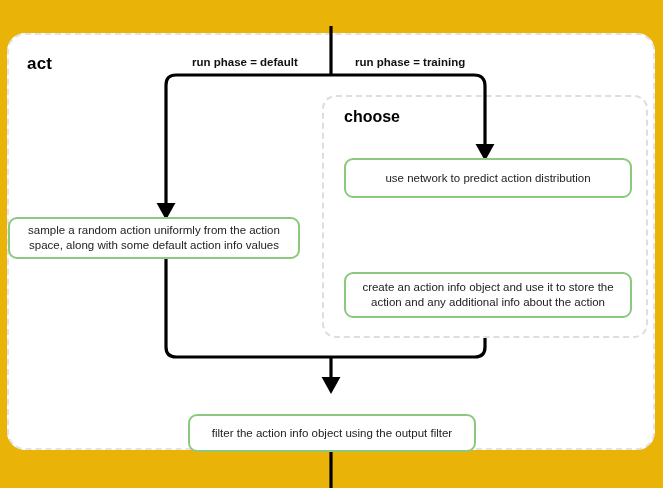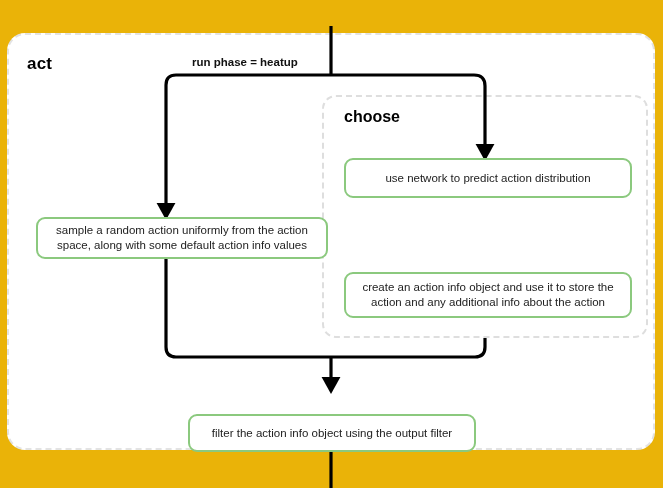--- a/index.html
+++ b/index.html
@@ -72,21 +72,21 @@
     display: flex;
     align-items: center;
     justify-content: center;
     text-align: center;
     font-size: 11.5px;
     line-height: 15px;
     color: #222222;
     padding: 2px 5px;
   }
 
-  #box-sample      { left: 36px;  top: 217px; width: 292px; height: 42px; }
+  #box-sample      { left: 8px;  top: 217px; width: 292px; height: 42px; }
   #box-use-network { left: 344px; top: 158px; width: 288px; height: 40px; }
   #box-exploration { left: 344px; top: 216px; width: 288px; height: 44px; }
   #box-create-info { left: 344px; top: 272px; width: 288px; height: 46px; }
   #box-filter      { left: 188px; top: 414px; width: 288px; height: 38px; text-align: right; }
 
   
   #connectors {
     position: absolute;
     left: 0;
     top: 0;
@@ -135,21 +135,22 @@
 
     <path d="M166,259 L166,347 Q166,357 176,357 L331,357" fill="none" stroke="#000000" stroke-width="3.2"></path>
 
     <path d="M485,338 L485,347 Q485,357 475,357 L331,357" fill="none" stroke="#000000" stroke-width="3.2"></path>
 
     <path d="M331,357 L331,385" fill="none" stroke="#000000" stroke-width="3.2" marker-end="url(#arrowhead)"></path>
 
     <path d="M331,429 L331,488" fill="none" stroke="#000000" stroke-width="3.2"></path>
   </svg>
 
-  <div class="edge-label" id="label-heatup">run phase = heatup</div>
+  <div class="edge-label" id="label-heatup">run phase = default</div>
+  <div class="edge-label" id="label-training">run phase = training</div>
 
   <div class="gbox" id="box-sample">sample a random action uniformly from the action space, along with some default action info values</div>
 
   <div class="gbox" id="box-use-network">use network to predict action distribution</div>
 
 
   <div class="gbox" id="box-create-info">create an action info object and use it to store the action and any additional info about the action</div>
 
   <div class="gbox" id="box-filter">filter the action info object using the output filter</div>
 

